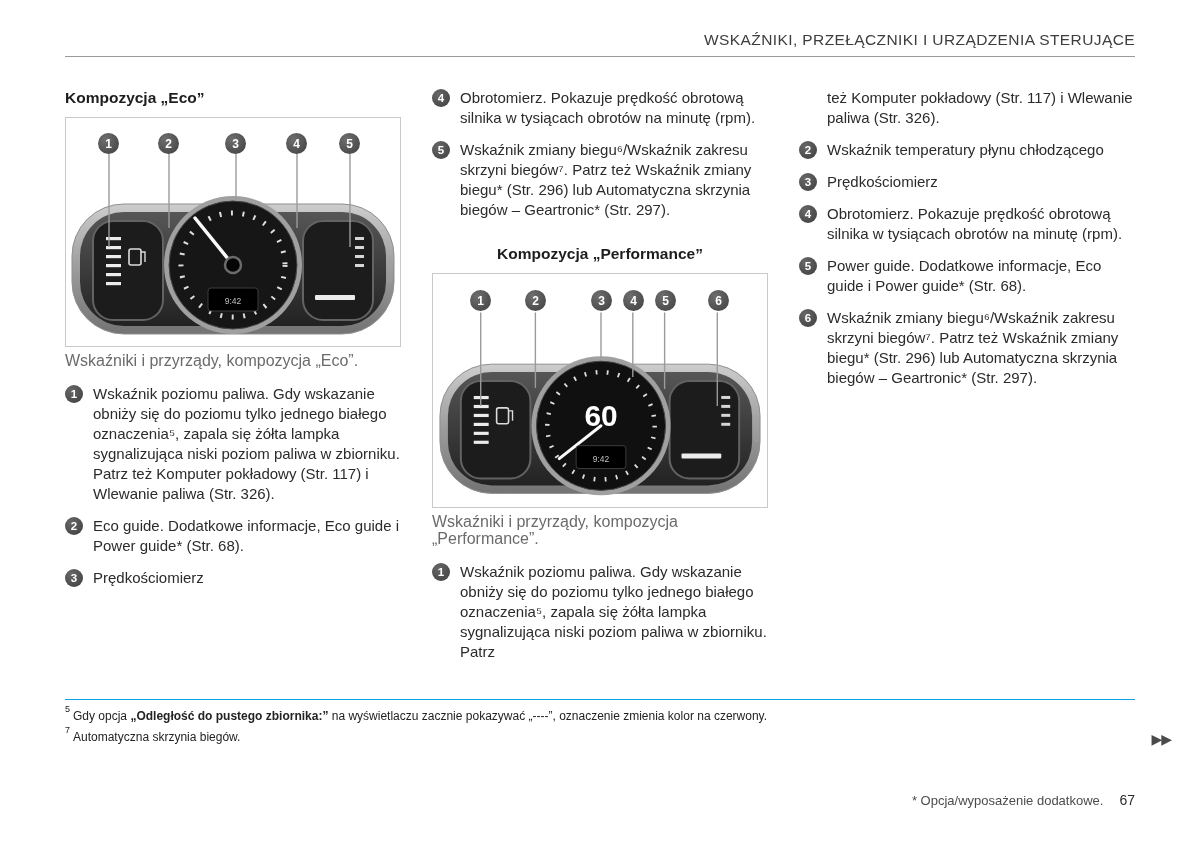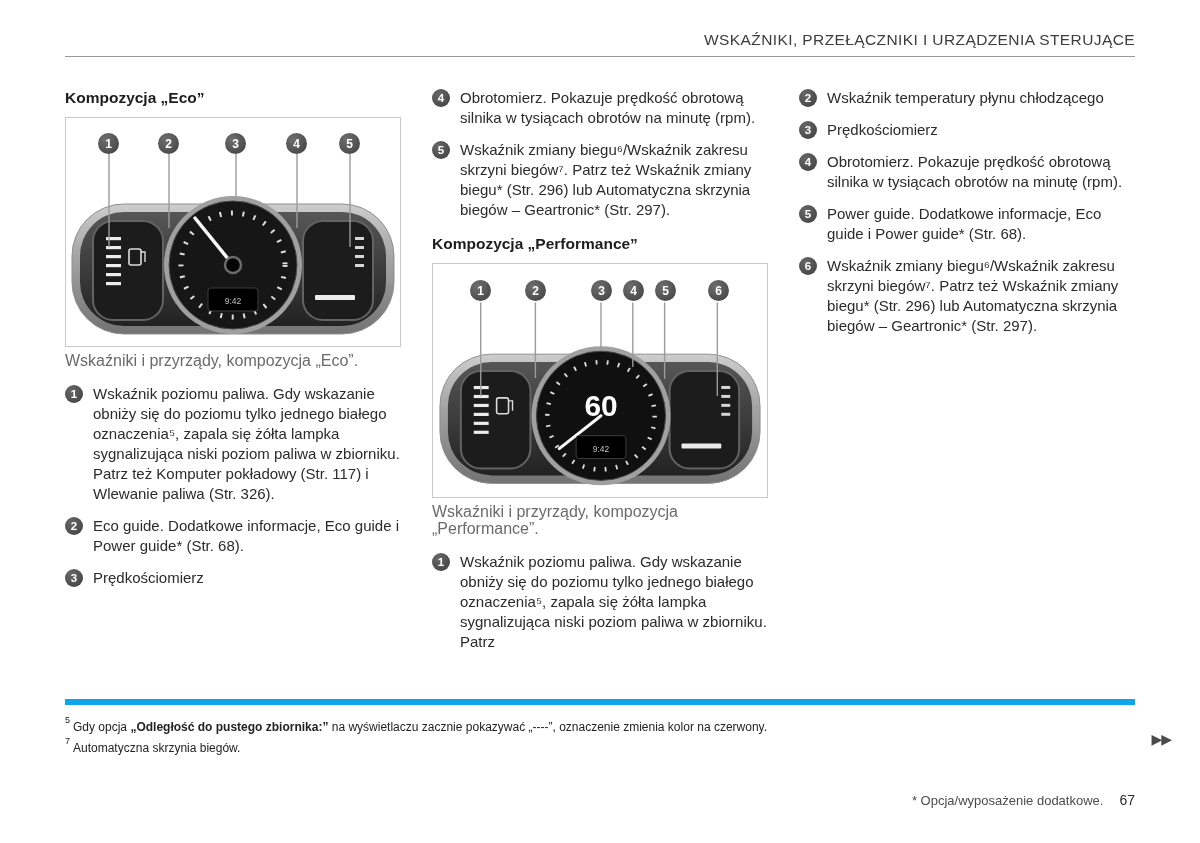--- a/index.html
+++ b/index.html
@@ -57,21 +57,21 @@
     background:radial-gradient(circle at 35% 30%, #676767, #3e3e3e);
     color:#fff; font-size:11.5px; font-weight:bold;
     display:flex; align-items:center; justify-content:center;
     margin-right:10px; margin-top:1px;
   }
   .item-text { font-size:15px; line-height:20px; }
   .continuation { font-size:15px; line-height:20px; margin-left:28px; margin-bottom:12px; }
 
   .footnotes {
     position:absolute; top:699px; left:65px; right:65px;
-    border-top:6px solid #0ea5e9; padding-top:10px;
+    border-top:1px solid #0ea5e9; padding-top:4px;
     font-size:12px; line-height:16.5px; color:#232323;
   }
   .fn sup {
     font-size:9px; position:relative; top:-3px; margin-right:3px;
   }
   .fn b { font-weight:bold; }
 
   .nav-arrows {
     position:absolute; top:731px; right:29px;
     font-size:14px; color:#4a4a4a; letter-spacing:-1px;
@@ -182,21 +182,21 @@
     <div class="col">
       <div class="item">
         <span class="badge">4</span>
         <span class="item-text">Obrotomierz. Pokazuje prędkość obrotową silnika w tysiącach obrotów na minutę (rpm).</span>
       </div>
       <div class="item">
         <span class="badge">5</span>
         <span class="item-text">Wskaźnik zmiany biegu⁶/Wskaźnik zakresu skrzyni biegów⁷. Patrz też Wskaźnik zmiany biegu* (Str. 296) lub Automatyczna skrzynia biegów – Geartronic* (Str. 297).</span>
       </div>
 
-      <div class="heading" style="margin-top:14px;">Kompozycja „Performance”</div>
+      <div class="heading" style="margin-top:24px;text-align:center;">Kompozycja „Performance”</div>
 
       <div class="figure perf">
         <svg class="fig-svg" viewBox="0 0 336 233">
           <g>
             <rect x="7" y="90" width="322" height="130" rx="52" fill="url(#gBezel)" stroke="#8f8f8f"></rect>
             <rect x="15" y="98" width="306" height="114" rx="44" fill="url(#gFace)"></rect>
           </g>
           <g>
             <rect x="28" y="107" width="70" height="98" rx="20" fill="#1c1c1c" stroke="#636363" stroke-width="2"></rect>
             <g fill="#ececec">
@@ -251,20 +251,21 @@
 
       <div class="caption">Wskaźniki i przyrządy, kompozycja „Performance”.</div>
 
       <div class="item">
         <span class="badge">1</span>
         <span class="item-text">Wskaźnik poziomu paliwa. Gdy wskazanie obniży się do poziomu tylko jednego białego oznaczenia⁵, zapala się żółta lampka sygnalizująca niski poziom paliwa w zbiorniku. Patrz</span>
       </div>
     </div>
 
     <div class="col">
+      <div class="continuation">też Komputer pokładowy (Str. 117) i Wlewanie paliwa (Str. 326).</div>
 
       <div class="item">
         <span class="badge">2</span>
         <span class="item-text">Wskaźnik temperatury płynu chłodzącego</span>
       </div>
       <div class="item">
         <span class="badge">3</span>
         <span class="item-text">Prędkościomierz</span>
       </div>
       <div class="item">

